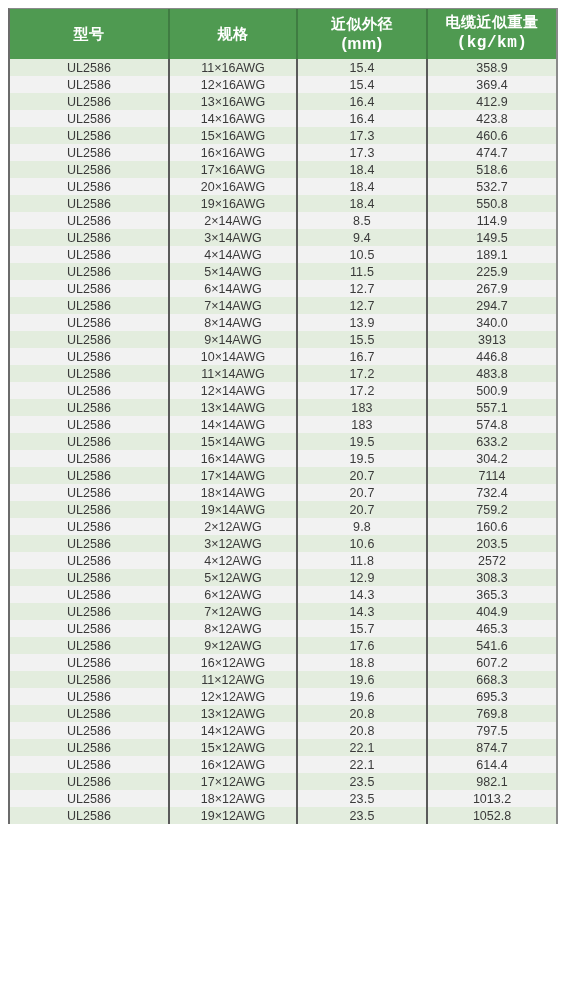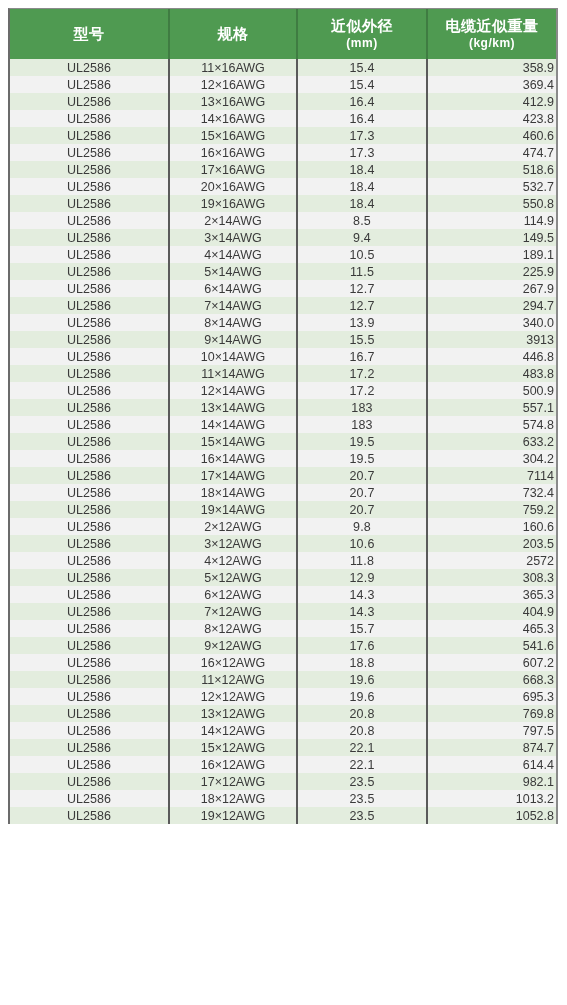--- a/index.html
+++ b/index.html
@@ -39,42 +39,42 @@
     font-size: 15px;
     font-weight: bold;
     line-height: 1.32;
     height: 50px;
     padding: 0 2px;
     text-align: center;
     vertical-align: middle;
     border-right: 2px solid #3f7c42;
     letter-spacing: 0.5px;
   }
-  thead th:last-child { border-right: none; }
+  thead th:last-child { border-right: none; font-family: Liberation Mono, monospace; }
   thead th .unit {
     display: block;
-    font-size: 12px;
+    font-size: 16px;
     font-weight: bold;
   }
 
   tbody tr { height: 17px; }
   tbody tr.row-a td { background: #e3edde; }
   tbody tr.row-b td { background: #f2f2f2; }
 
   tbody td {
     font-size: 12.5px;
     color: #3a3a3a;
     text-align: center;
     vertical-align: middle;
     padding: 0 2px;
     border-right: 2px solid #5a5a5a;
     white-space: nowrap;
     overflow: hidden;
   }
-  tbody td:last-child { border-right: none; text-align: right; }
+  tbody td:last-child { border-right: none; }
   tbody td.col-od { letter-spacing: 0.2px; }
 </style>
 </head>
 <body>
 
 <div id="spec-table-wrap">
   <table class="spec-table">
     <colgroup>
       <col class="c-model">
       <col class="c-spec">

